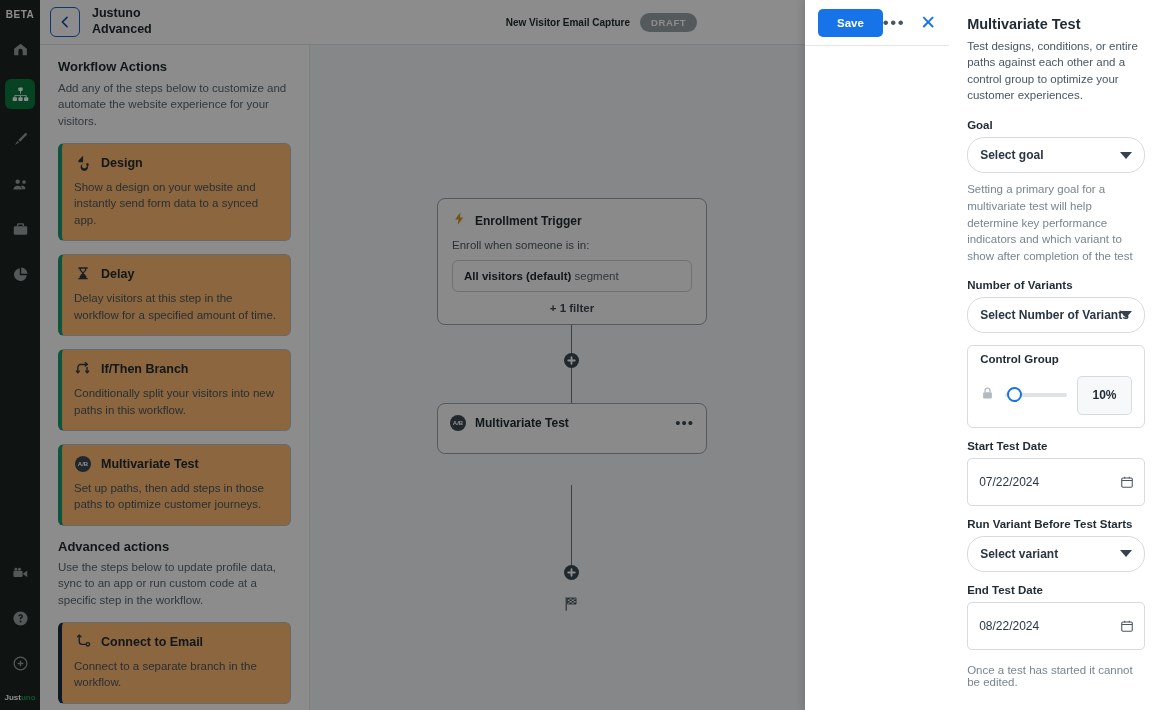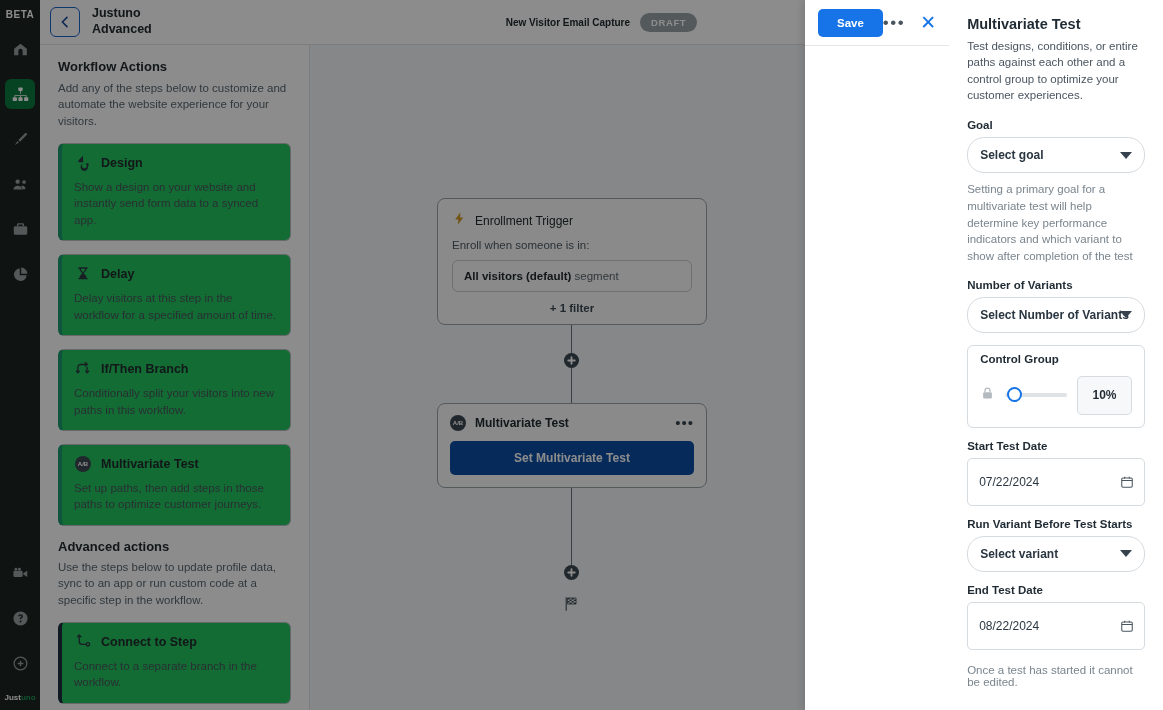--- a/index.html
+++ b/index.html
@@ -62,21 +62,21 @@
   .leftpanel {
     position: absolute; left: 40px; top: 45px; width: 270px; height: 665px;
     background: #ffffff; border-right: 1px solid #e1e4e8;
     padding: 14px 18px 0 18px; overflow: hidden;
   }
   .sec-title { font-size: 13px; font-weight: 700; color: #222b2e; margin-bottom: 6px; }
   .sec-desc { font-size: 11.5px; color: #5b6770; line-height: 1.42; margin-bottom: 14px; }
   .action-card {
     border: 1px solid #b9c0c5; border-left: 4px solid #1d9a6e;
     border-radius: 6px; padding: 10px 12px 12px 12px; margin-bottom: 13px;
-    background: #22c55e;
+    background: #fdba74;
   }
   .action-card.dark-edge { border-left-color: #1c2f3d; }
   .ac-head { display: flex; align-items: center; gap: 9px; margin-bottom: 7px; }
   .ac-title { font-size: 12.5px; font-weight: 700; color: #222b2e; }
   .ac-desc { font-size: 11.5px; color: #4b565e; line-height: 1.43; }
   .ac-ico { width: 18px; height: 18px; display: flex; align-items: center; justify-content: center; color: #2c3a42; }
   .ab-circle {
     width: 16px; height: 16px; border-radius: 50%; background: #3d4a53;
     color: #fff; font-size: 6px; font-weight: 700;
     display: flex; align-items: center; justify-content: center;
@@ -87,21 +87,21 @@
   .canvas {
     position: absolute; left: 310px; top: 45px; width: 853px; height: 665px;
     background: #f4f6f7; overflow: hidden;
   }
   .node {
     position: absolute; background: #fbfcfc; border: 1px solid #9aa3a8;
     border-radius: 8px;
   }
   .node-trigger { left: 127px; top: 153px; width: 270px; padding: 12px 14px 10px 14px; }
   .nt-head { display: flex; align-items: center; gap: 8px; margin-bottom: 9px; }
-  .nt-title { font-size: 12px; font-weight: 400; color: #222b2e; }
+  .nt-title { font-size: 12px; font-weight: 700; color: #222b2e; }
   .nt-sub { font-size: 11.5px; color: #4d5963; margin-bottom: 9px; }
   .seg-box {
     border: 1px solid #c7ced2; border-radius: 6px; padding: 9px 11px;
     font-size: 11.5px; color: #59646c;
   }
   .seg-box b { color: #222b2e; font-weight: 700; }
   .filter-link { text-align: center; font-size: 11.5px; font-weight: 700; color: #3c4a52; margin-top: 10px; }
 
   .node-mv { left: 127px; top: 358px; width: 270px; padding: 11px 12px 12px 12px; }
   .mv-head { display: flex; align-items: center; gap: 9px; margin-bottom: 10px; }
@@ -334,21 +334,21 @@
 
     <div class="action-card dark-edge">
       <div class="ac-head">
         <span class="ac-ico">
           <svg width="17" height="17" viewBox="0 0 24 24" fill="none" stroke="currentColor" stroke-width="1.9" stroke-linecap="round">
               <path d="M6 3v9a4 4 0 0 0 4 4h5"></path>
               <circle cx="18.2" cy="16" r="2.4"></circle>
               <path d="M3.6 5.4 6 3l2.4 2.4" stroke-linejoin="round"></path>
             </svg>
         </span>
-        <span class="ac-title">Connect to Step</span>
+        <span class="ac-title">Connect to Email</span>
       </div>
       <div class="ac-desc">Connect to a separate branch in the workflow.</div>
     </div>
   </div>
 
   <div class="canvas">
     <div class="edge" style="top:275px;height:40px;"></div>
     <div class="edge" style="top:323px;height:38px;"></div>
     <div class="edge" style="top:440px;height:82px;"></div>
 
@@ -373,21 +373,20 @@
           <path d="M12 6v12M6 12h12"></path>
         </svg>
     </div>
 
     <div class="node node-mv">
       <div class="mv-head">
         <span class="ab-circle">A/B</span>
         <span class="mv-title">Multivariate Test</span>
         <span class="dots">•••</span>
       </div>
-      <div class="mv-btn">Set Multivariate Test</div>
     </div>
 
     <div class="plus-node" style="top:520px;">
       <svg width="13" height="13" viewBox="0 0 24 24" fill="none" stroke="#ffffff" stroke-width="3.4" stroke-linecap="round">
           <path d="M12 6v12M6 12h12"></path>
         </svg>
     </div>
 
     <div class="flag-node">
       <svg width="16" height="16" viewBox="0 0 24 24" fill="#3c4a52">

